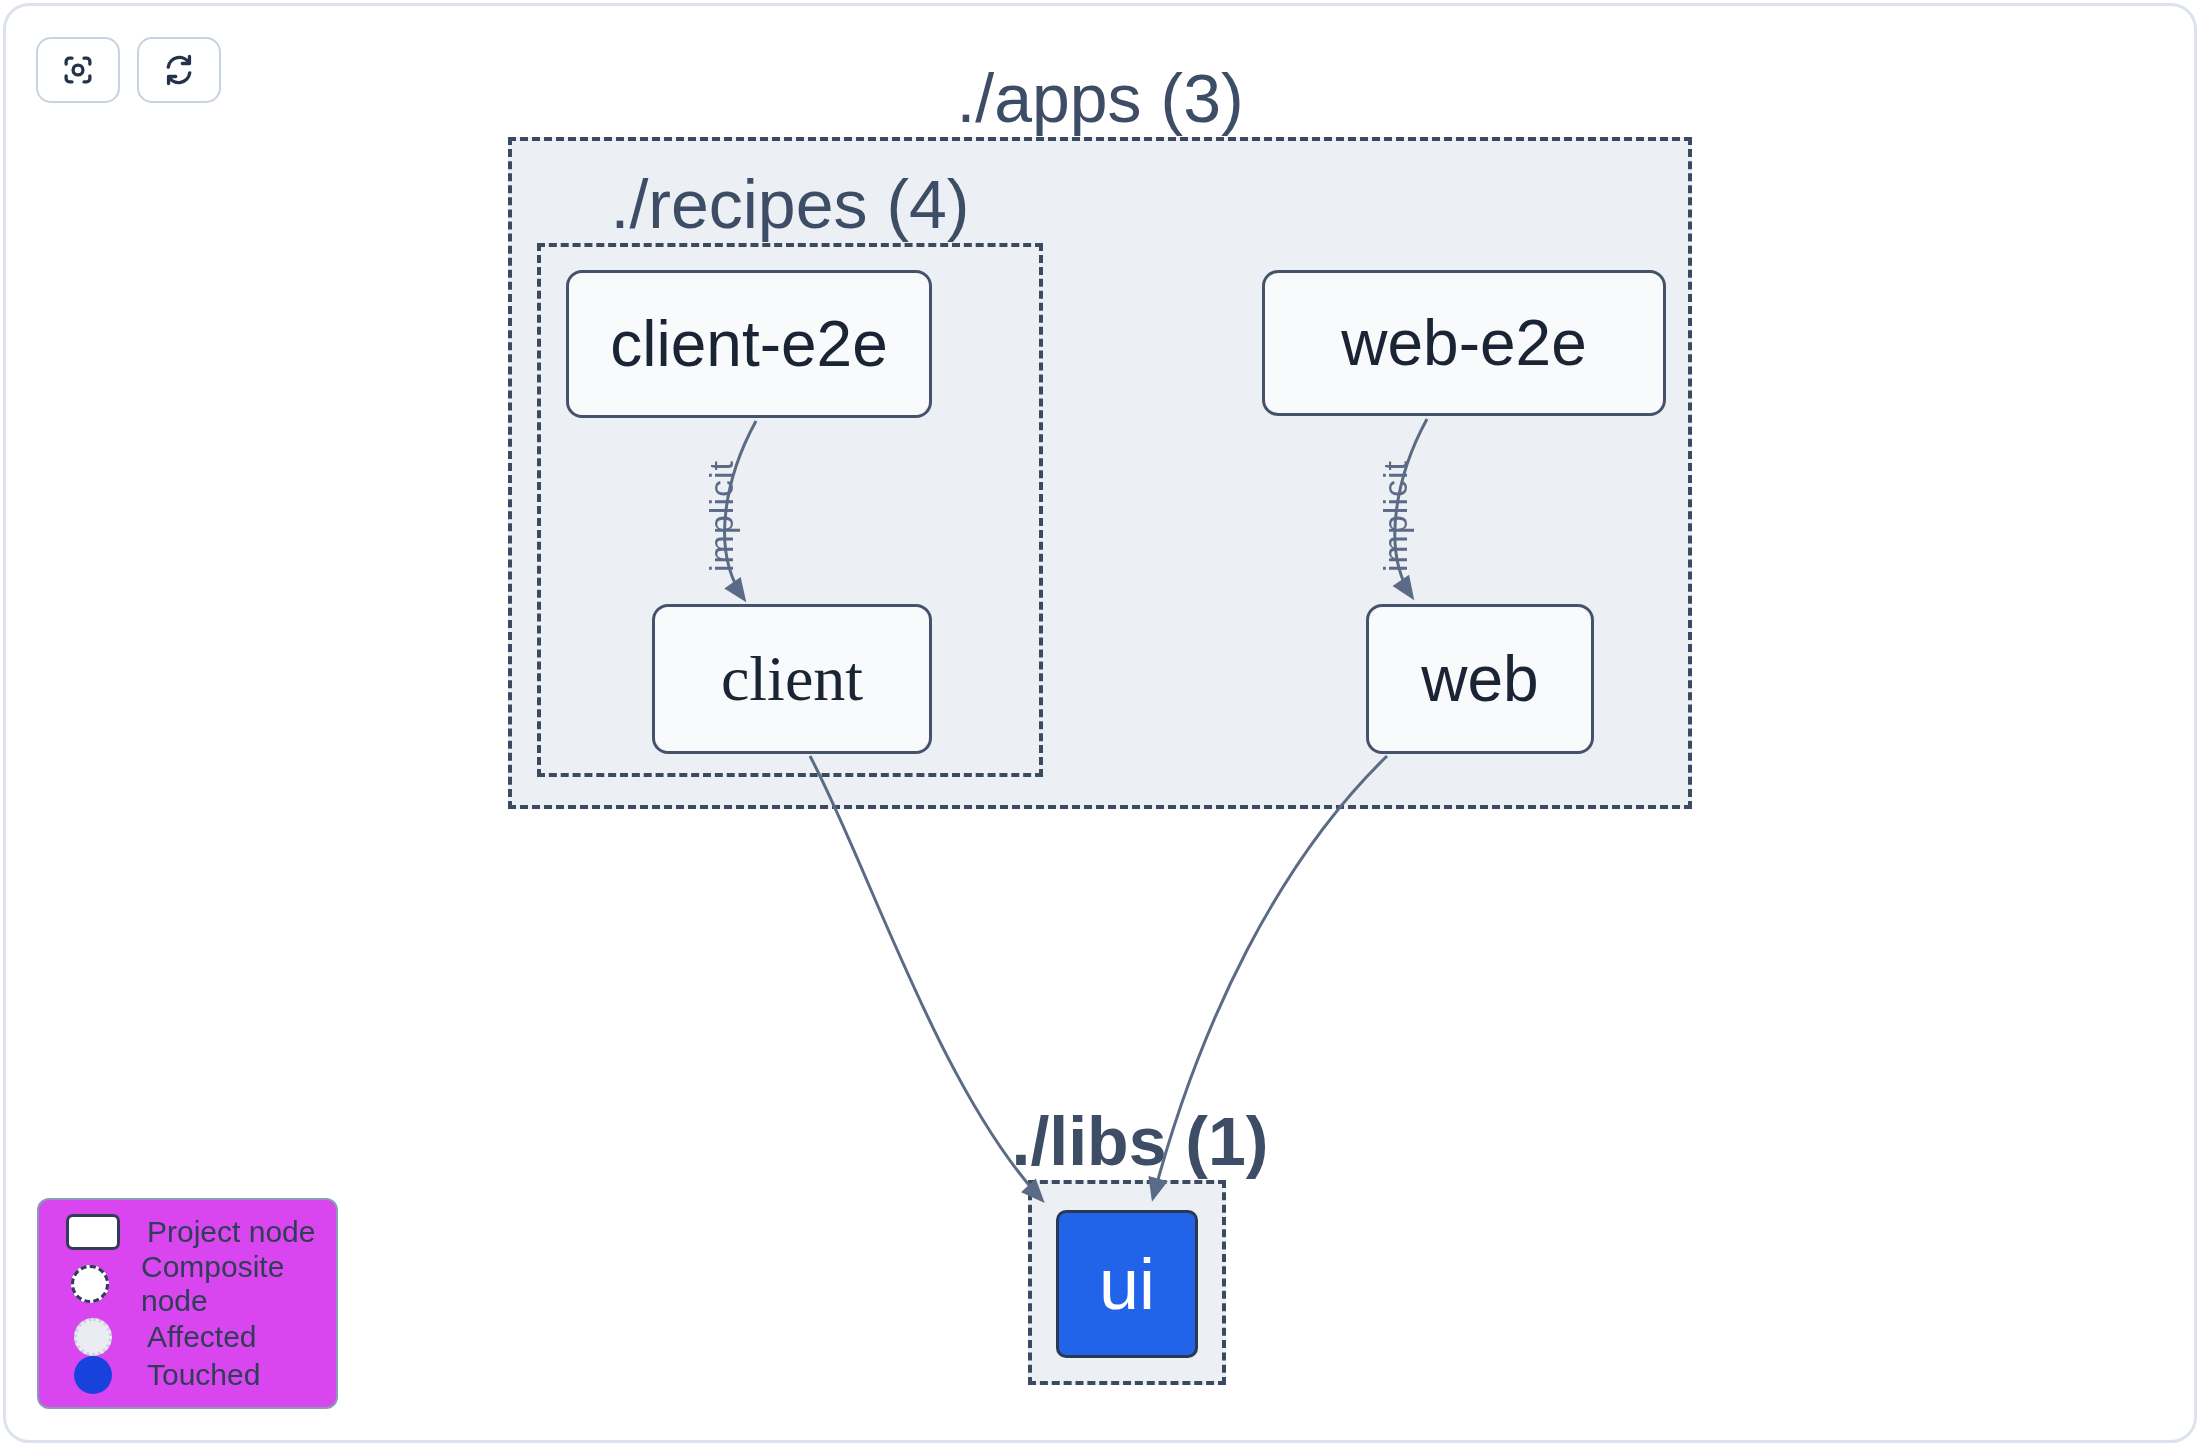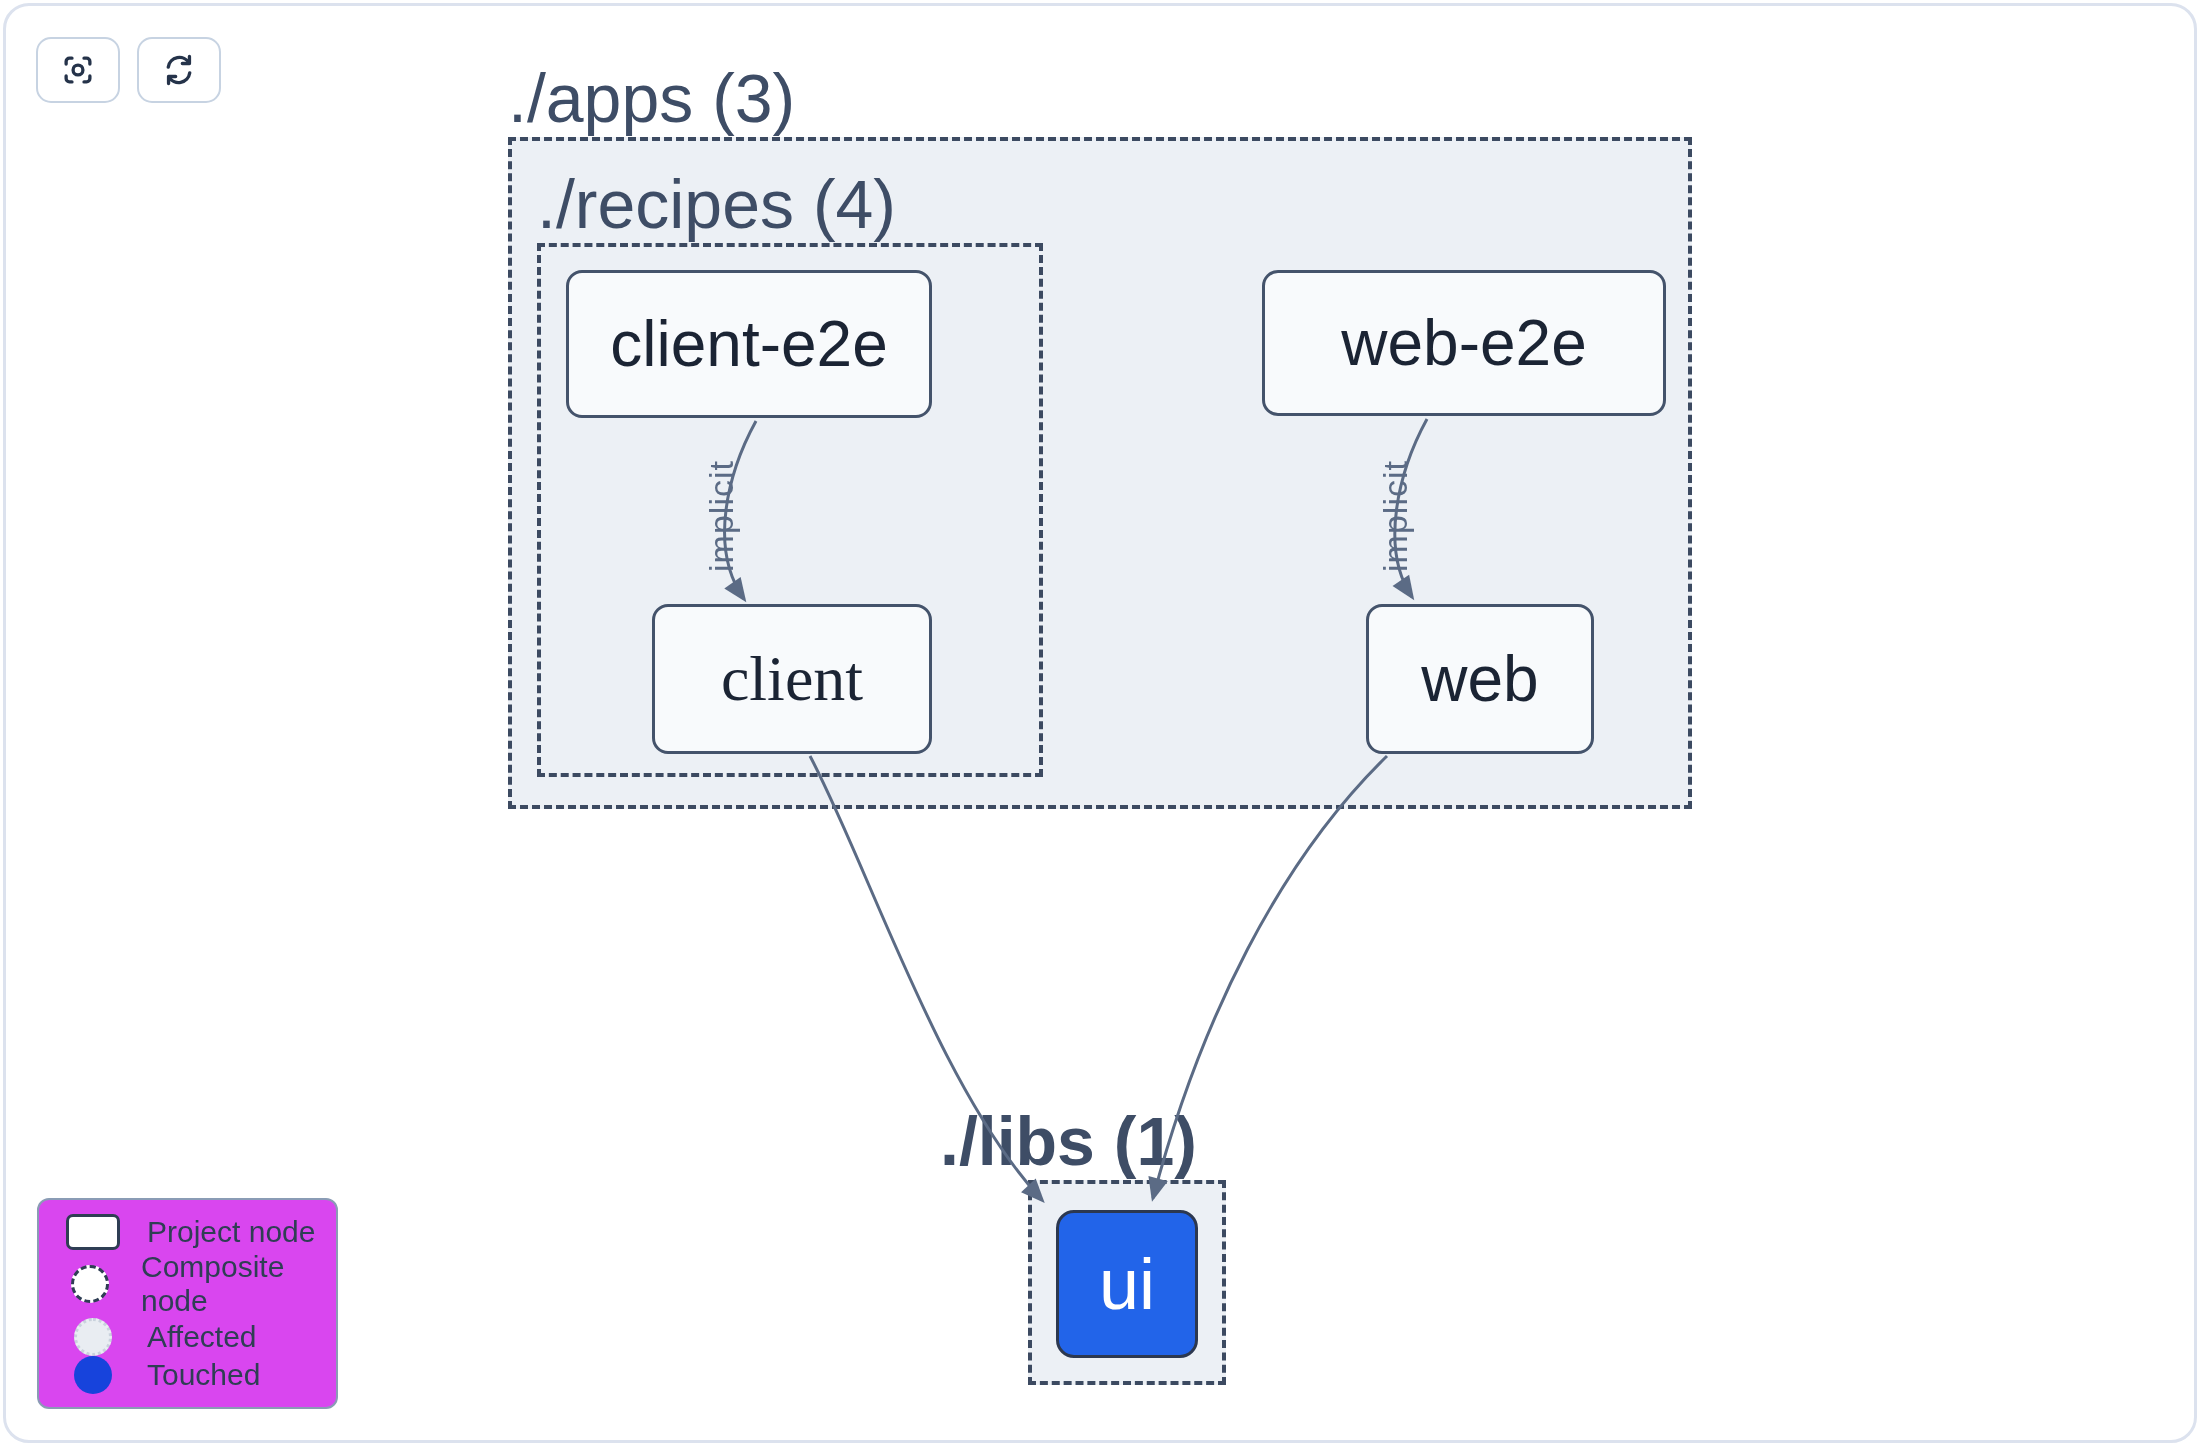--- a/index.html
+++ b/index.html
@@ -51,21 +51,21 @@
   .group{
     position:absolute;
     background:var(--container-fill,#ecf0f5);
     border:4px dashed var(--dash-border,#3c4a61);
     z-index:1;
   }
   .group.inner{z-index:2;}
   .group-title{
     position:absolute;
     height:82px; line-height:86px;
-    text-align:left;
+    text-align:center;
     font-size:68px;
     color:var(--title-text,#3e4d66);
     z-index:3;
     white-space:nowrap;
   }
   
   svg.edges{position:absolute; left:0; top:0; z-index:5;}
   .edge-path{stroke:var(--edge,#5b6b85); stroke-width:3; fill:none;}
   .arrowhead{fill:var(--edge,#5b6b85);}
   .edge-label{
@@ -168,21 +168,21 @@
 </div>
 <div class="node" style="left:1262px; top:270px; width:404px; height:146px;">
   <span>web-e2e</span>
 </div>
 <div class="node" style="left:652px; top:604px; width:280px; height:150px;font-family:Liberation Serif, serif;">
   <span>client</span>
 </div>
 <div class="node" style="left:1350px; top:604px; width:228px; height:150px;margin-left:16px;">
   <span>web</span>
 </div>
-<div class="node touched" style="left:1056px; top:1210px; width:142px; height:148px;">
+<div class="node touched" style="left:1056px; top:1210px; width:142px; height:148px;border-radius:10px;">
   <span>ui</span>
 </div>
 
 <div class="legend">
   <div class="legend-row">
     <span class="legend-swatch-cell">
         <span class="sw-project"></span>
       </span>
     <span class="legend-label">Project node</span>
   </div>

